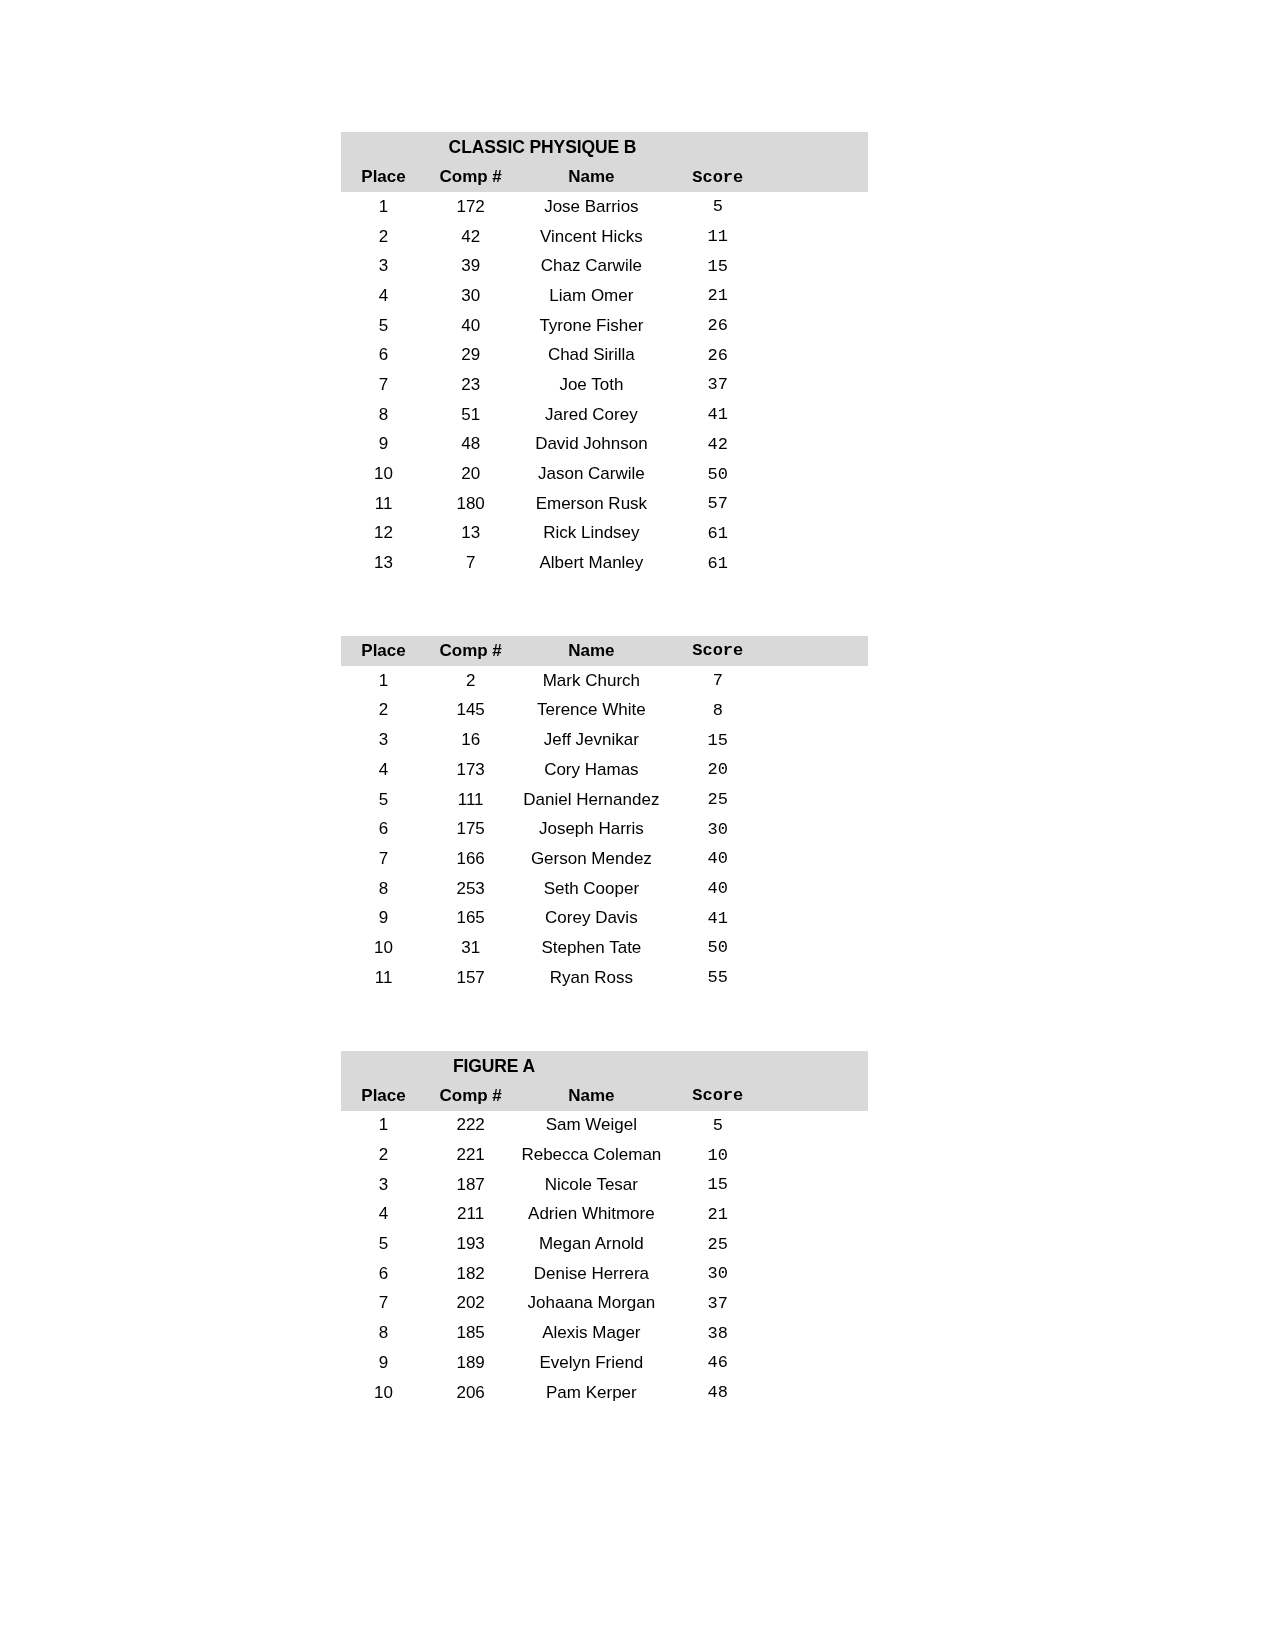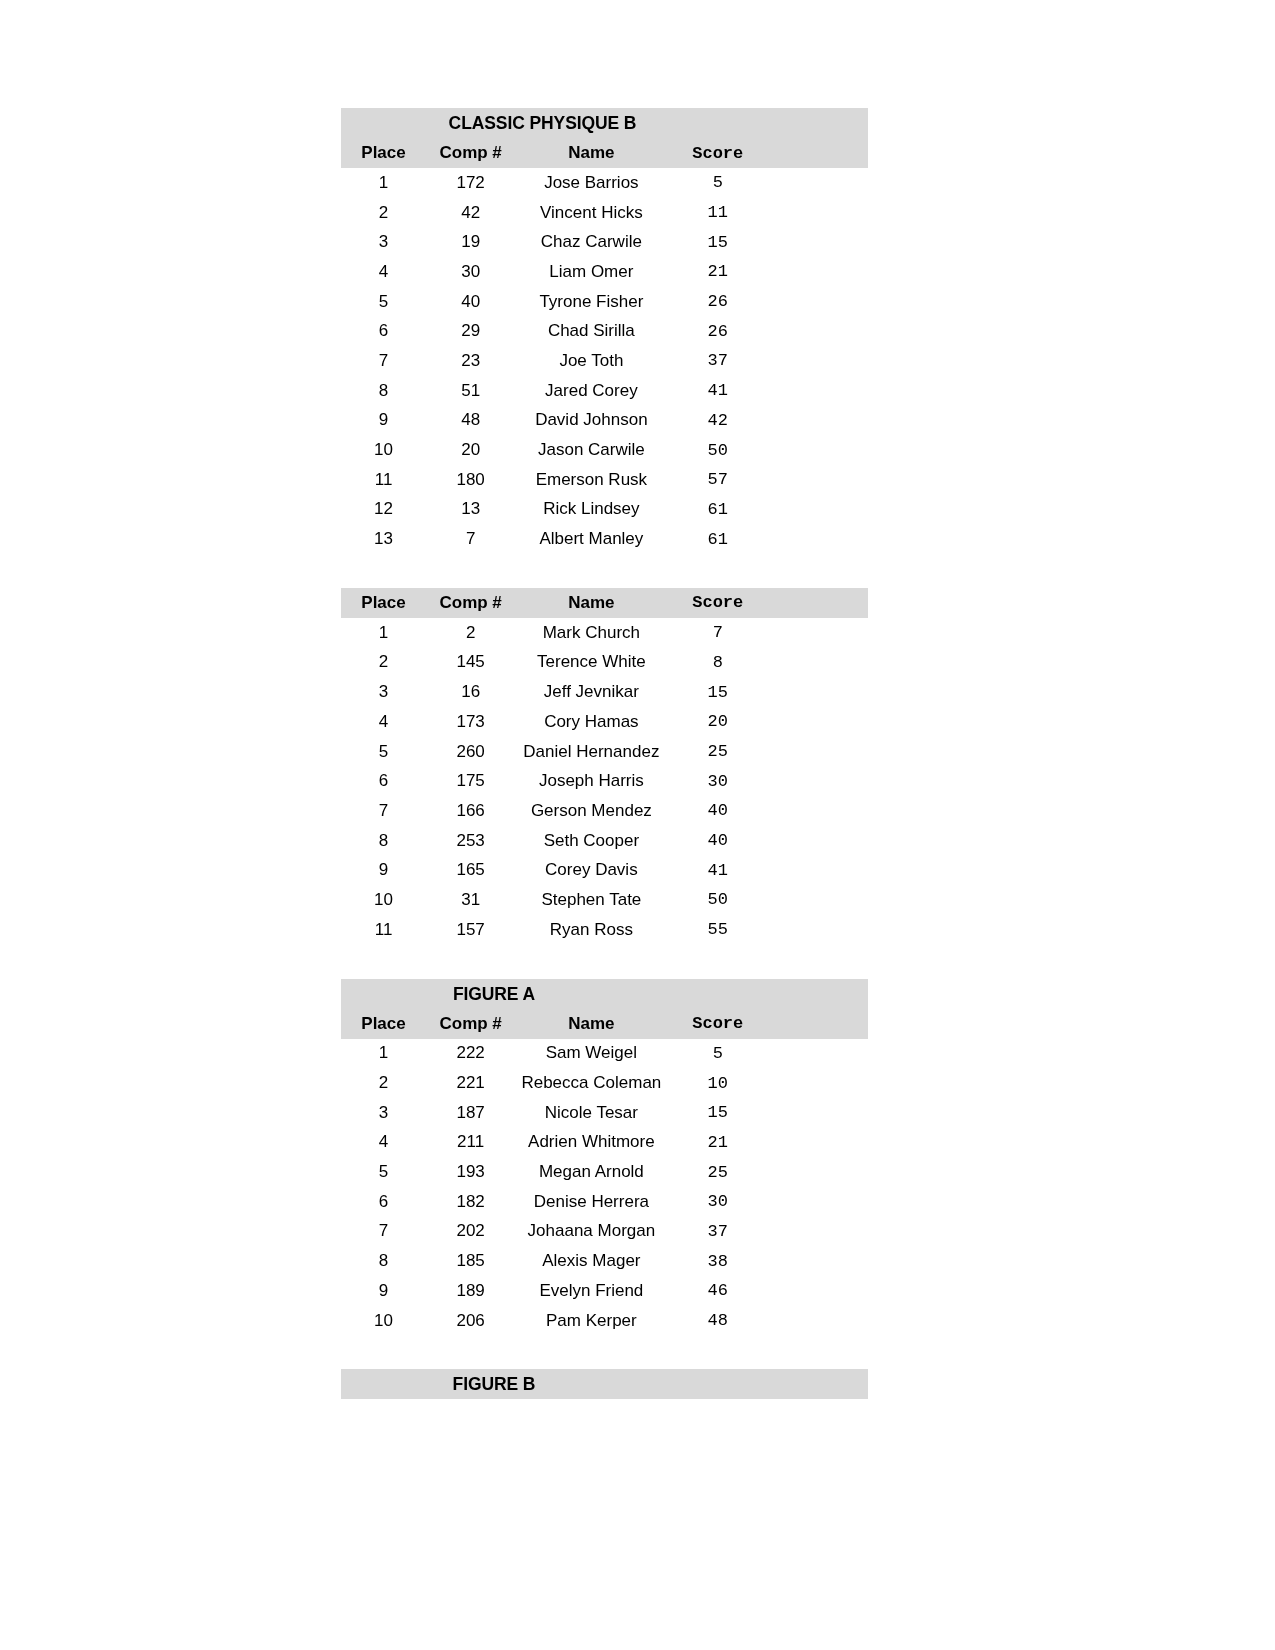--- a/index.html
+++ b/index.html
@@ -25,20 +25,21 @@
 
   .sheet {
     position: absolute;
     left: 341px;
     top: 108px;
     width: 527px;
   }
 
   .section {
     width: 527px;
+    margin-top: 24px;
   }
 
   
   .band {
     background: #d9d9d9;
     width: 527px;
   }
 
   .title-row {
     display: block;
@@ -107,21 +108,21 @@
           <div class="c-score">5</div>
         </div>
         <div class="row data">
           <div class="c-place">2</div>
           <div class="c-comp">42</div>
           <div class="c-name">Vincent Hicks</div>
           <div class="c-score">11</div>
         </div>
         <div class="row data">
           <div class="c-place">3</div>
-          <div class="c-comp">19</div>
+          <div class="c-comp">39</div>
           <div class="c-name">Chaz Carwile</div>
           <div class="c-score">15</div>
         </div>
         <div class="row data">
           <div class="c-place">4</div>
           <div class="c-comp">30</div>
           <div class="c-name">Liam Omer</div>
           <div class="c-score">21</div>
         </div>
         <div class="row data">
@@ -208,21 +209,21 @@
           <div class="c-score">15</div>
         </div>
         <div class="row data">
           <div class="c-place">4</div>
           <div class="c-comp">173</div>
           <div class="c-name">Cory Hamas</div>
           <div class="c-score">20</div>
         </div>
         <div class="row data">
           <div class="c-place">5</div>
-          <div class="c-comp">260</div>
+          <div class="c-comp">111</div>
           <div class="c-name">Daniel Hernandez</div>
           <div class="c-score">25</div>
         </div>
         <div class="row data">
           <div class="c-place">6</div>
           <div class="c-comp">175</div>
           <div class="c-name">Joseph Harris</div>
           <div class="c-score">30</div>
         </div>
         <div class="row data">
@@ -322,19 +323,14 @@
           <div class="c-score">46</div>
         </div>
         <div class="row data">
           <div class="c-place">10</div>
           <div class="c-comp">206</div>
           <div class="c-name">Pam Kerper</div>
           <div class="c-score">48</div>
         </div>
       </div>
       <div class="gap"></div>
-      <div class="section narrow-title">
-        <div class="band">
-          <div class="title-row"><span class="title-text">FIGURE B</span></div>
-        </div>
-      </div>
     </div>
 </div>
 
 </body></html>

